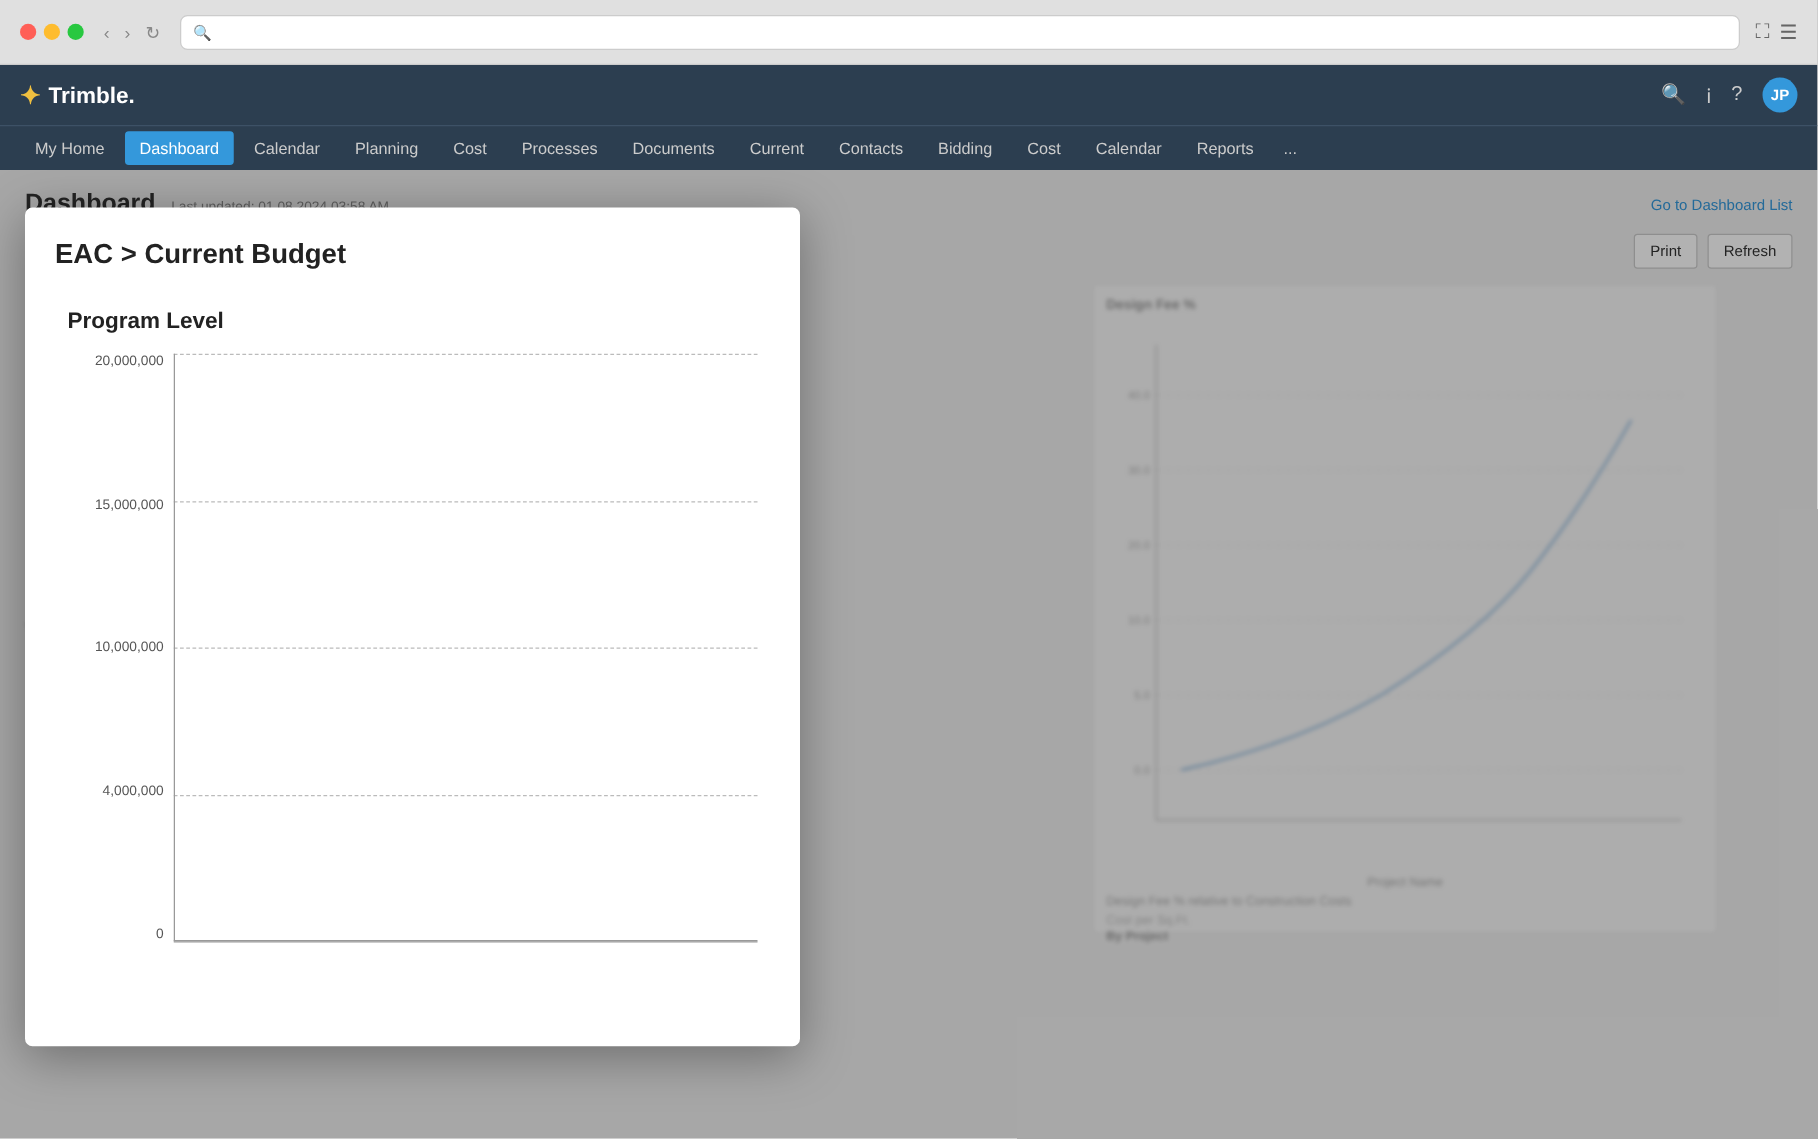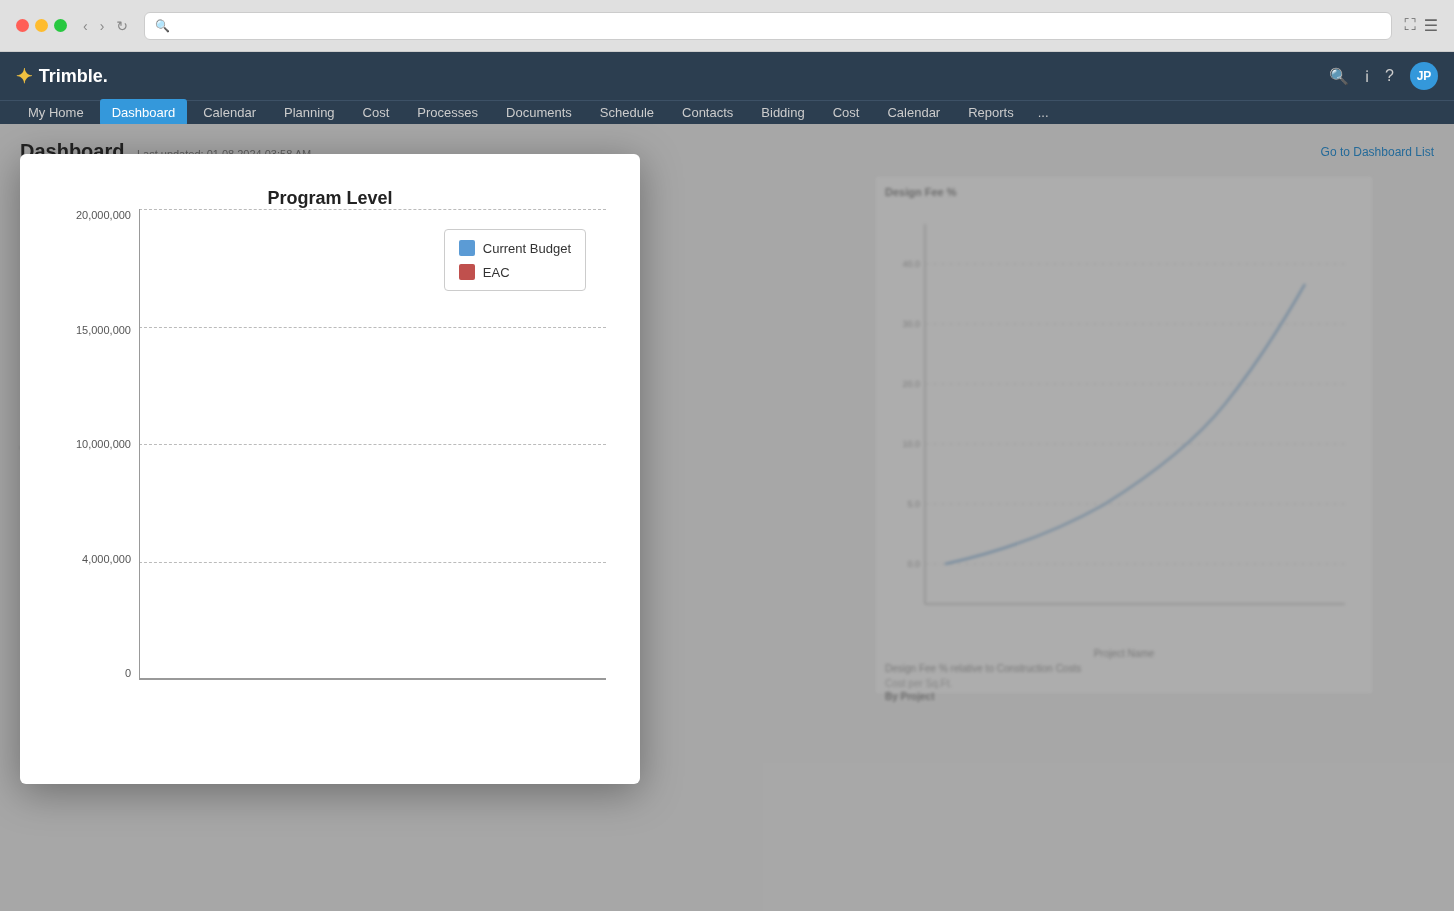--- a/index.html
+++ b/index.html
@@ -115,21 +115,21 @@
       justify-content: center;
       color: white;
       font-size: 12px;
       font-weight: bold;
       cursor: pointer;
     }
 
     
     .main-nav {
       background: #2c3e50;
-      height: 24px;
+      height: 36px;
       display: flex;
       align-items: center;
       padding: 0 16px;
       gap: 4px;
       border-top: 1px solid #3d5166;
     }
     .nav-item {
       color: #ccc;
       font-size: 13px;
       padding: 6px 12px;
@@ -245,24 +245,25 @@
       color: #222;
       margin-bottom: 20px;
     }
 
     
     .chart-container {
       width: 100%;
       padding: 10px 10px 30px 10px;
     }
     .chart-title {
-      text-align: center;
+      text-align: left;
       font-size: 18px;
       font-weight: 700;
       color: #222;
+      margin-bottom: 16px;
     }
     .y-label {
       font-size: 11px;
       color: #555;
       white-space: nowrap;
     }
     .bar {
       width: 60px;
       border-radius: 2px 2px 0 0;
     }
@@ -336,39 +337,48 @@
   </div>
 
   <div class="main-nav">
     <div class="nav-item">My Home</div>
     <div class="nav-item active">Dashboard</div>
     <div class="nav-item">Calendar</div>
     <div class="nav-item">Planning</div>
     <div class="nav-item">Cost</div>
     <div class="nav-item">Processes</div>
     <div class="nav-item">Documents</div>
-    <div class="nav-item">Schedule</div>
+    <div class="nav-item">Current</div>
     <div class="nav-item">Contacts</div>
     <div class="nav-item">Bidding</div>
     <div class="nav-item">Cost</div>
     <div class="nav-item">Calendar</div>
     <div class="nav-item">Reports</div>
     <div class="nav-more">...</div>
   </div>
 
   <div class="content">
 
     <div class="dashboard-header">
       <div>
         <span class="dashboard-title">Dashboard</span>
         <span class="dashboard-subtitle">Last updated: 01.08.2024 03:58 AM</span>
       </div>
       <span class="go-to-list">Go to Dashboard List</span>
     </div>
 
+    <div class="toolbar">
+      <select class="toolbar-select">
+        <option>Program Dashboard</option>
+      </select>
+      <span class="toolbar-link">Edit</span>
+      <div style="flex:1"></div>
+      <button class="toolbar-btn">Print</button>
+      <button class="toolbar-btn">Refresh</button>
+    </div>
 
     <div style="position: relative; filter: blur(1.5px); opacity: 0.55; height: 550px;">
 
       <div style="position: absolute; left: 0; top: 0; background: white; border: 1px solid #ddd; width: 220px; height: 260px; padding: 10px; border-radius: 3px;">
         <div style="font-size: 11px; color: #555; font-weight: 600; margin-bottom: 6px;">EAC &gt; Current Budget</div>
         <div style="background: #eee; height: 200px; border-radius: 3px;"></div>
       </div>
 
       <div style="position: absolute; right: 60px; top: 0; background: white; border: 1px solid #ddd; width: 500px; height: 520px; padding: 10px; border-radius: 3px;">
         <div style="font-size: 11px; color: #555; font-weight: 600; margin-bottom: 6px;">Design Fee %</div>
@@ -398,20 +408,21 @@
         <div style="font-size: 10px; color: #777; margin-top: 4px;">Design Fee % relative to Construction Costs</div>
         <div style="font-size: 10px; color: #999; margin-top: 4px;">Cost per Sq.Ft.</div>
         <div style="font-size: 10px; font-weight: 600; color: #555; margin-top: 2px;">By Project</div>
       </div>
 
       <div style="position: absolute; left: 0; top: 270px; font-size: 11px; color: #555; font-weight: 600;">Top 10</div>
     </div>
 
     <div class="modal-overlay">
       <div class="modal">
+        <div class="modal-title">EAC &gt; Current Budget</div>
 
         <div class="chart-container">
           <div class="chart-title">Program Level</div>
 
           <div style="position: relative; height: 500px;">
 
             <div style="position: absolute; left: 0; top: 0; bottom: 30px; width: 85px; display: flex; flex-direction: column; justify-content: space-between; align-items: flex-end; padding-right: 8px;">
               <span class="y-label">20,000,000</span>
               <span class="y-label">15,000,000</span>
               <span class="y-label">10,000,000</span>
@@ -440,30 +451,20 @@
 
                 <div style="display: flex; align-items: flex-end; gap: 8px;">
 
                   <div class="bar blue" style="width: 65px; height: 29.5%;"></div>
 
                   <div class="bar red" style="width: 65px; height: 35%;"></div>
                 </div>
               </div>
             </div>
 
-            <div class="legend">
-              <div class="legend-item">
-                <div class="legend-swatch blue"></div>
-                <span>Current Budget</span>
-              </div>
-              <div class="legend-item">
-                <div class="legend-swatch red"></div>
-                <span>EAC</span>
-              </div>
-            </div>
 
             <div style="position: absolute; bottom: 30px; left: 85px; right: 0; border-bottom: 1px solid #999;"></div>
           </div>
         </div>
       </div>
     </div>
 
   </div>
 </div>
 

